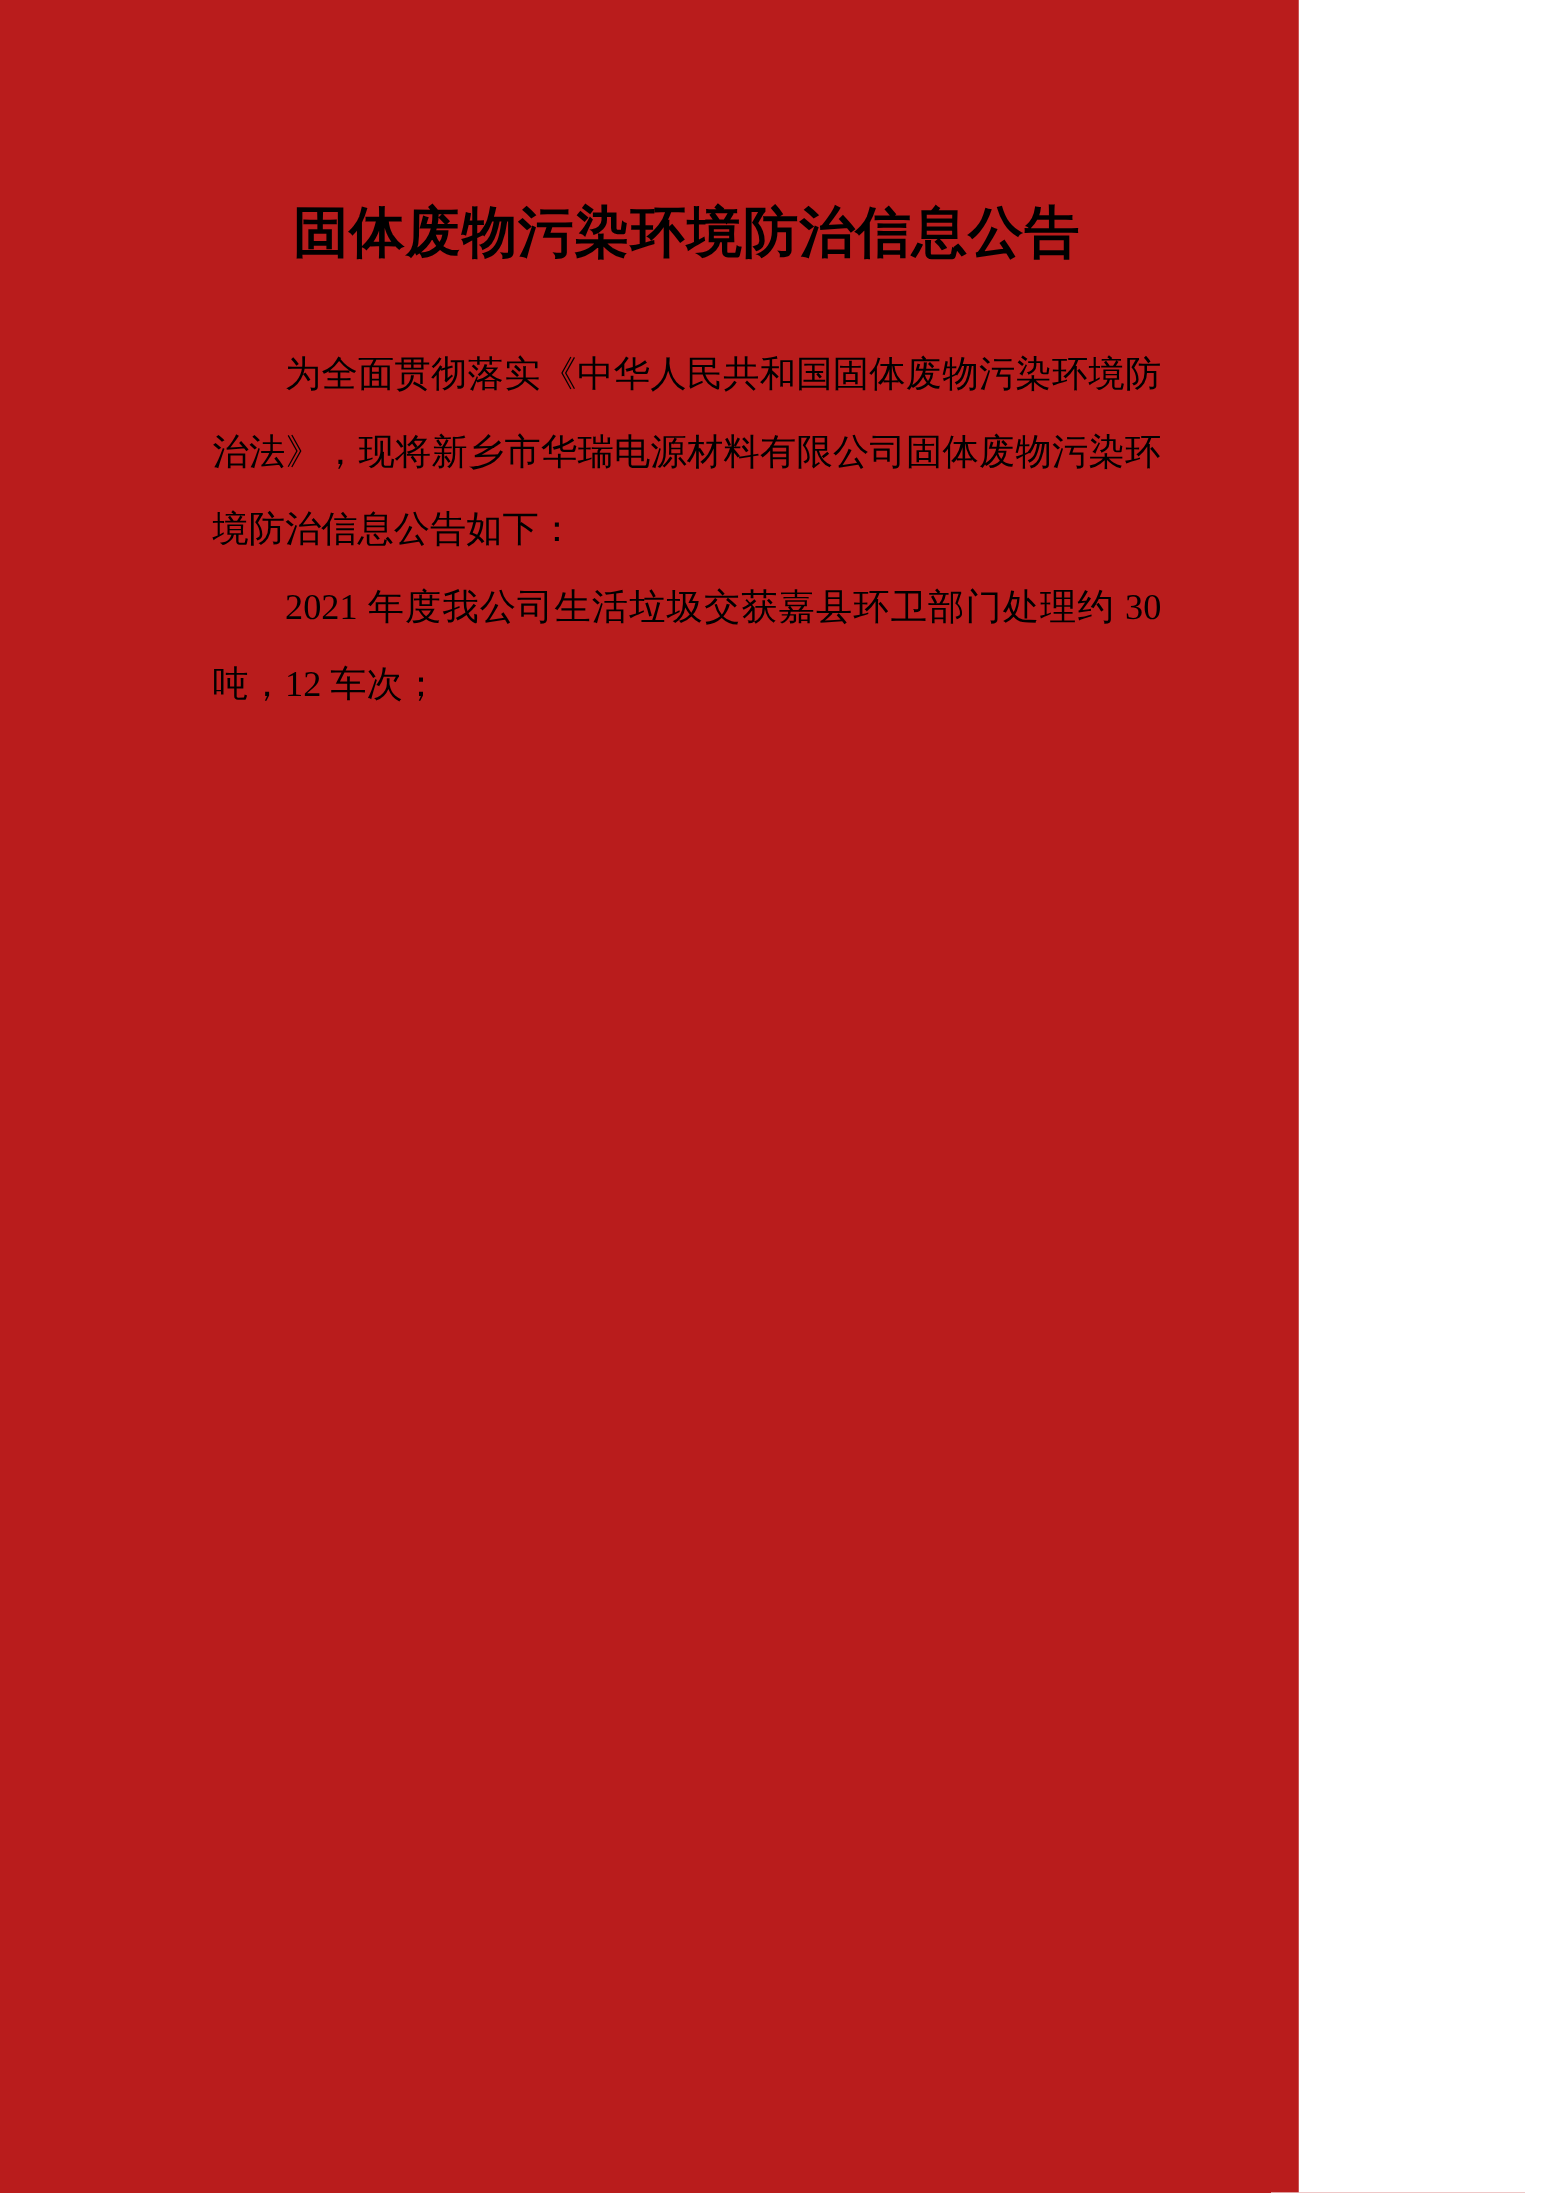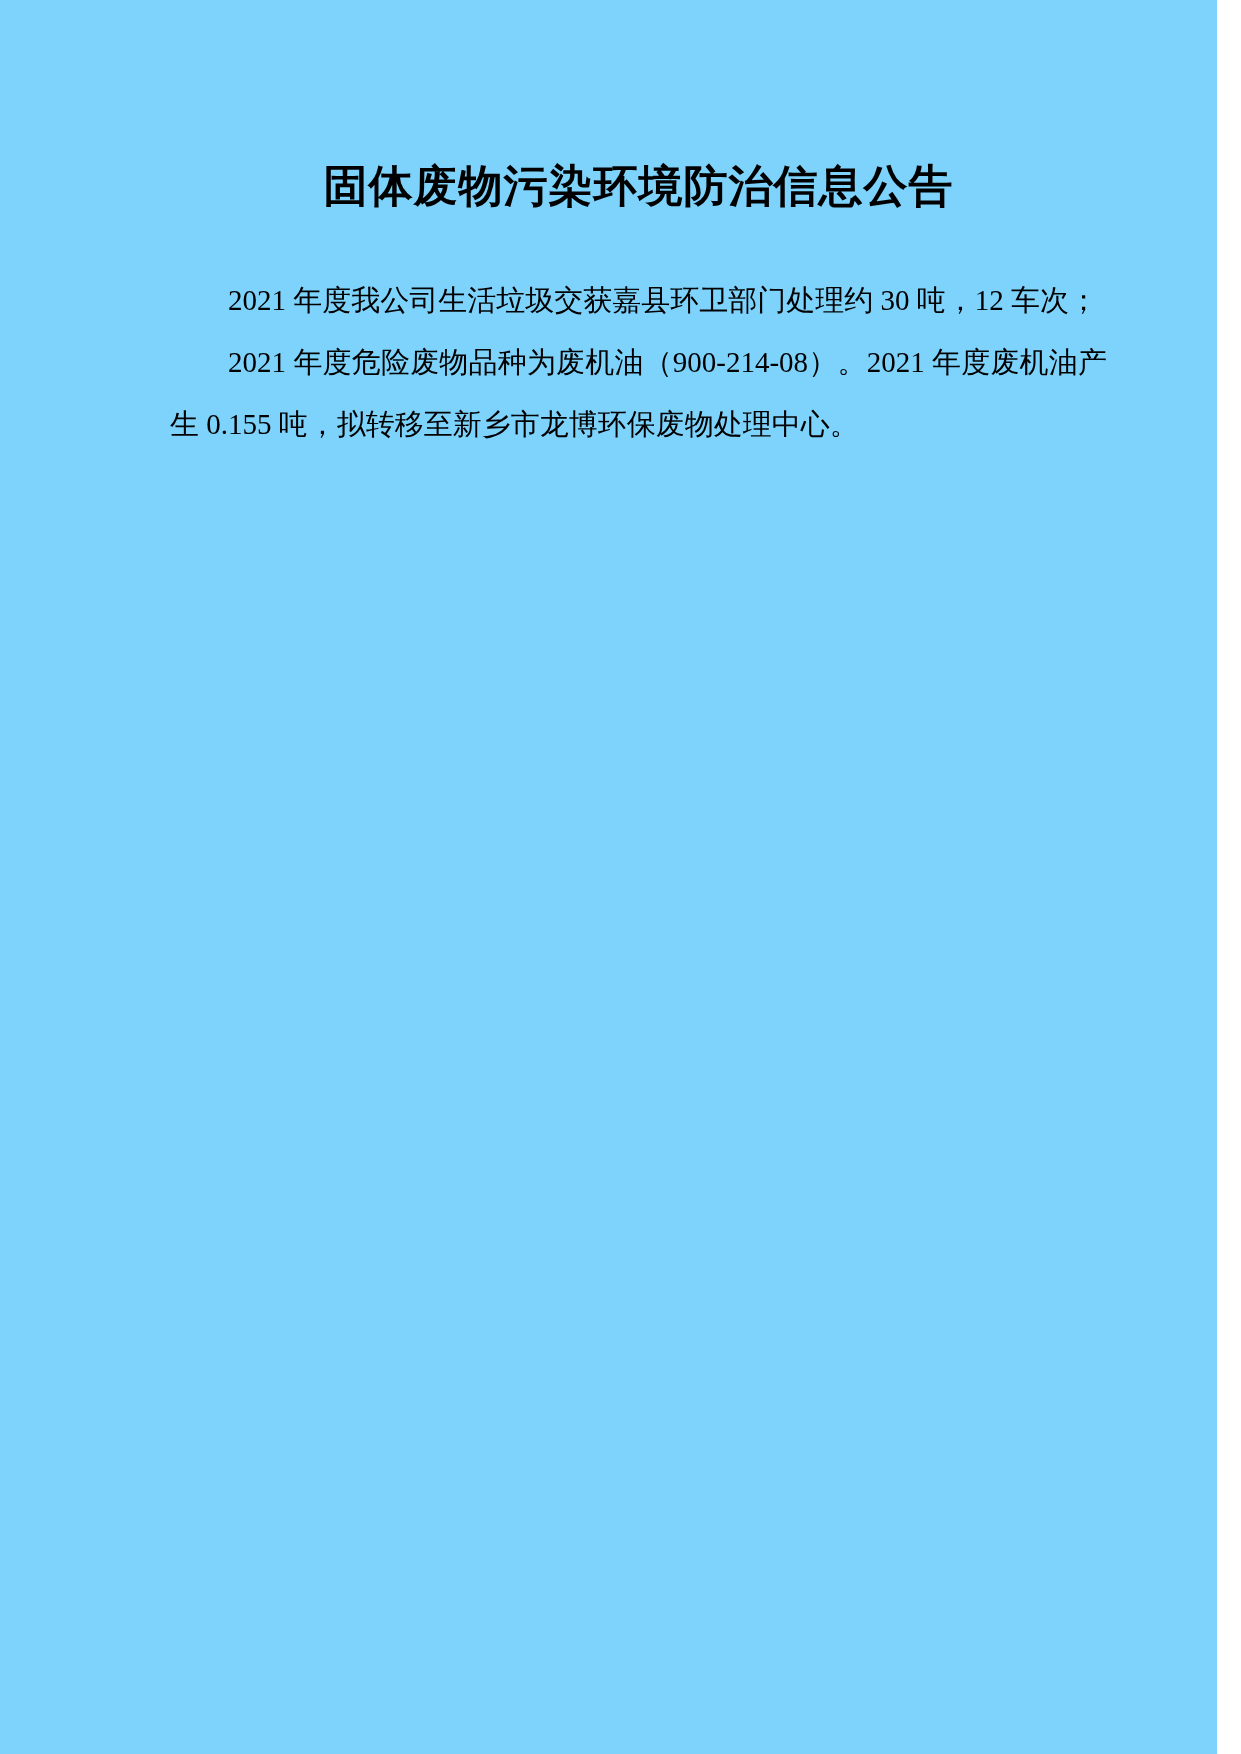--- a/index.html
+++ b/index.html
@@ -10,24 +10,24 @@
   body {
     width: 1241px;
     height: 1754px;
     position: relative;
     overflow: hidden;
     font-family: "Liberation Serif", "DejaVu Serif", serif;
     color: #000000;
   }
   .page {
     box-sizing: border-box;
-    width: 1217px;
+    width: 1039px;
     height: 1754px;
     padding: 158px 110px 0 170px;
-    background: #7dd3fc;
+    background: #b91c1c;
   }
   .doc-title {
     margin: 0 0 54px 0;
     font-size: 44px;
     font-weight: bold;
     line-height: 1.3;
     text-align: center;
     letter-spacing: 1px;
     font-family: "Liberation Serif", "DejaVu Serif", serif;
   }
@@ -41,18 +41,18 @@
     word-break: break-all;
     font-family: "Liberation Serif", "DejaVu Serif", serif;
   }
 </style>
 </head>
 <body>
 
 <div class="page">
   <h1 class="doc-title">固体废物污染环境防治信息公告</h1>
 
+  <p class="doc-para">为全面贯彻落实《中华人民共和国固体废物污染环境防治法》，现将新乡市华瑞电源材料有限公司固体废物污染环境防治信息公告如下：</p>
 
 
   <p class="doc-para">2021 年度我公司生活垃圾交获嘉县环卫部门处理约 30 吨，12 车次；</p>
 
-  <p class="doc-para">2021 年度危险废物品种为废机油（900-214-08）。2021 年度废机油产生 0.155 吨，拟转移至新乡市龙博环保废物处理中心。</p>
 </div>
 
 </body></html>

